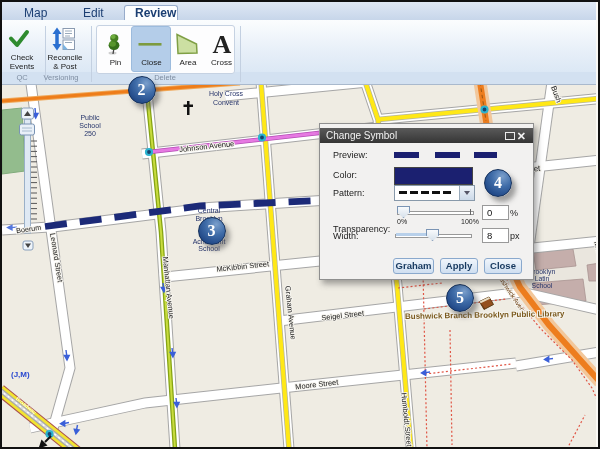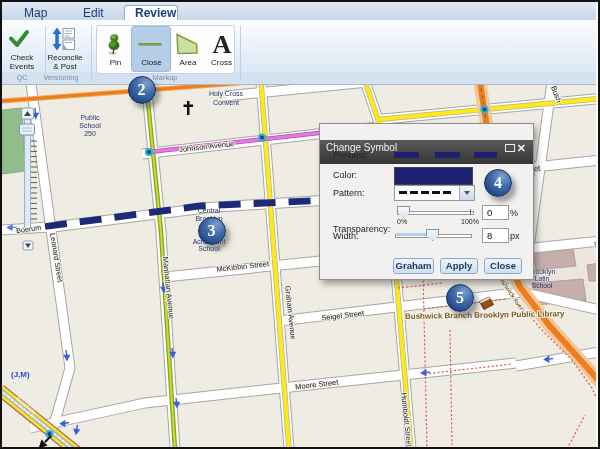--- a/index.html
+++ b/index.html
@@ -12,21 +12,21 @@
   #ribbonbody{position:absolute;left:0;top:18px;width:594px;height:52px;background:linear-gradient(#fbfdfe,#e7eff8 60%,#dce8f5);}
   #groupstrip{position:absolute;left:0;top:70px;width:594px;height:12px;background:#d3e1f1;}
   #ribbonedge{position:absolute;left:0;top:82px;width:594px;height:1px;background:#a9b9cd;}
   .glabel{position:absolute;top:71px;font-size:7.5px;color:#7e8da1;text-align:center;}
   .sep{position:absolute;top:24px;width:1px;height:56px;background:#c3d0e1;}
   .btntext{position:absolute;font-size:8px;color:#1a1a1a;text-align:center;line-height:9px;}
   #markuppanel{position:absolute;left:94px;top:23px;width:137px;height:47px;background:#fdfdfe;border:1px solid #c6d2e2;border-radius:3px;}
   #linesel{position:absolute;left:129px;top:24px;width:38px;height:44px;background:#b4cde9;border:1px solid #9cbbdd;border-radius:3px;}
   
   #dialog{position:absolute;left:317px;top:121px;width:213px;height:155px;background:#f2f1f0;border:1px solid #8f8f8f;box-shadow:3px 4px 6px rgba(60,60,60,.45);}
-  #dtitle{position:absolute;left:0;top:16px;width:213px;height:24px;background:linear-gradient(#5a5a5a,#353535);}
+  #dtitle{position:absolute;left:0;top:4px;width:213px;height:15px;background:linear-gradient(#5a5a5a,#353535);}
   #dtitle span{position:absolute;left:6px;top:2px;font-size:10px;color:#f2f2f2;}
   .dlabel{position:absolute;left:13px;font-size:9px;color:#222;}
   .dash{position:absolute;height:6px;background:#1b2070;}
   #swatch{position:absolute;left:74px;top:43px;width:77px;height:16px;background:#1b2070;border:1px solid #444;}
   #combo{position:absolute;left:74px;top:61px;width:79px;height:14px;background:#fff;border:1px solid #8899aa;}
   #comboarr{position:absolute;right:0;top:0;width:14px;height:14px;background:linear-gradient(#eef3f9,#ccd9e8);border-left:1px solid #99aabb;}
   #comboarr:after{content:"";position:absolute;left:4px;top:5px;border:3px solid transparent;border-top:4px solid #556;}
   .pdash{position:absolute;top:5px;width:8px;height:3px;background:#111;}
   .track{position:absolute;height:2px;background:#fff;border:1px solid #999;}
   .thumb{position:absolute;width:11px;height:10px;background:linear-gradient(#f8fafc,#d8e2ec);border:1px solid #7a94b4;clip-path:polygon(0 0,100% 0,100% 55%,50% 100%,0 55%);}
@@ -290,21 +290,21 @@
     <text x="222" y="51" font-family="Liberation Serif, serif" font-size="26" font-weight="bold" fill="#222" text-anchor="middle">A</text>
   </svg>
   <div class="btntext" style="left:2px;top:51px;width:36px;">Check<br>Events</div>
   <div class="btntext" style="left:41px;top:51px;width:44px;">Reconcile<br>&amp; Post</div>
   <div class="btntext" style="left:98px;top:56px;width:31px;">Pin</div>
   <div class="btntext" style="left:131px;top:56px;width:37px;">Close</div>
   <div class="btntext" style="left:170px;top:56px;width:32px;">Area</div>
   <div class="btntext" style="left:203px;top:56px;width:33px;">Cross</div>
   <div class="glabel" style="left:2px;width:36px;">QC</div>
   <div class="glabel" style="left:36px;width:46px;">Versioning</div>
-  <div class="glabel" style="left:138px;width:50px;">Markup</div>
+  <div class="glabel" style="left:138px;width:50px;">Delete</div>
 
   <div class="circ" style="left:125.5px;top:74px;">2</div>
   <div class="circ" style="left:195.5px;top:214.5px;">3</div>
   <div class="circ" style="left:444px;top:282px;">5</div>
 
   <div id="dialog">
     <div id="dtitle">
           <span>Change Symbol</span>
       <div id="dmax"></div>
       <div id="dclose">✕</div>

